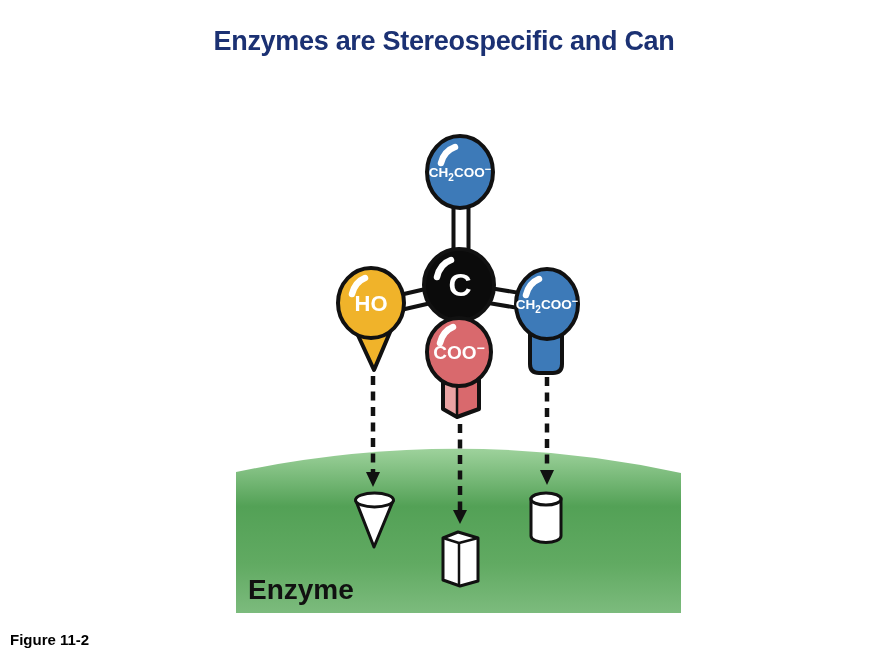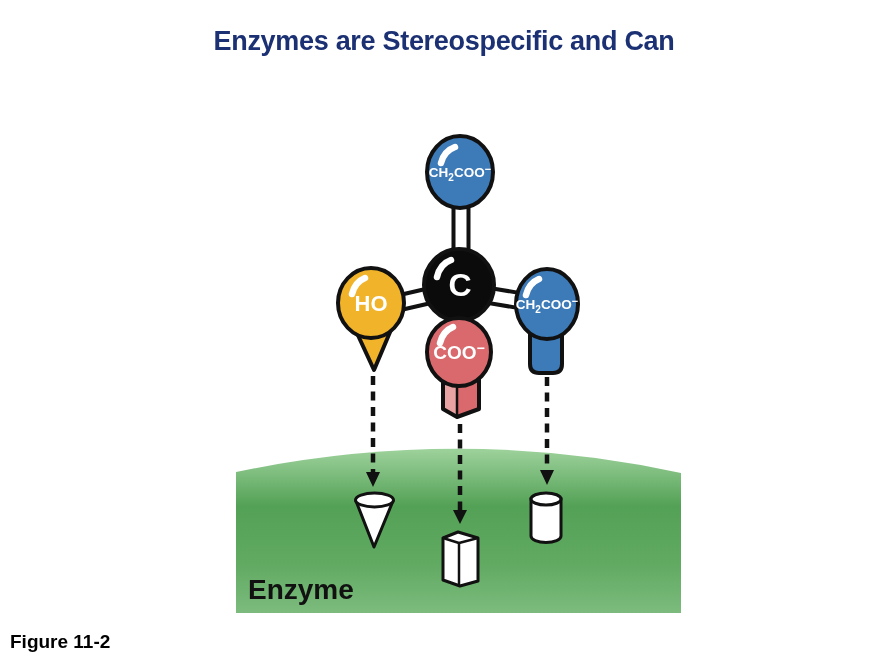--- a/index.html
+++ b/index.html
@@ -9,21 +9,21 @@
     font-family:"Liberation Sans", sans-serif;
   }
   .title{
     position:absolute;top:27px;left:4px;width:880px;
     text-align:center;font-weight:bold;font-size:27px;line-height:29px;
     color:#1b3173;letter-spacing:-0.3px;
   }
   .title .it{font-style:italic;}
   .fig-label{
     position:absolute;left:10px;top:631px;
-    font-weight:bold;font-size:19px;color:#000;
+    font-weight:bold;font-size:15px;color:#000;
   }
   svg{position:absolute;left:0;top:0;}
   svg text{font-family:"Liberation Sans", sans-serif;font-weight:bold;}
   .grp-label{fill:#ffffff;}
 </style>
 </head>
 <body>
 
 <div class="title">
   <div>Enzymes are Stereospecific and Can</div>

